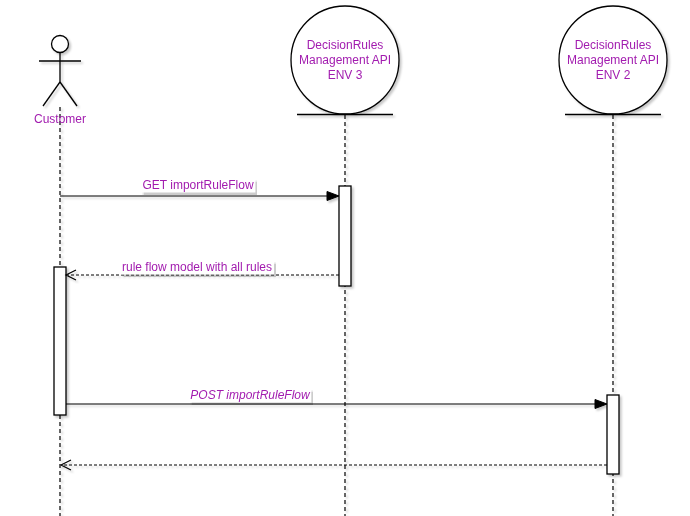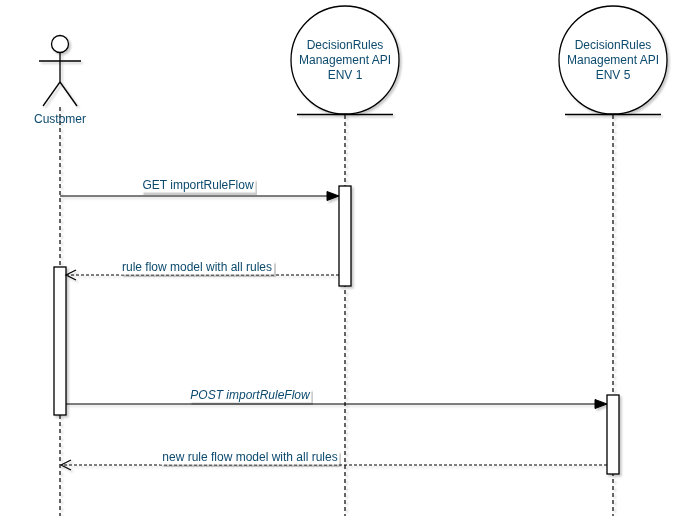--- a/index.html
+++ b/index.html
@@ -53,21 +53,21 @@
   .arrow-open {
     fill: none;
     stroke: #000000;
     stroke-width: 1.2;
   }
   .plabel {
     position: absolute;
     transform: translate(-50%, -50%);
     font-size: 12px;
     line-height: 15px;
-    color: #0c4a6e;
+    color: #a21caf;
     white-space: nowrap;
     text-align: center;
   }
   .msg-label {
     background: #ffffff;
     box-shadow: 2px 2px 1px rgba(0,0,0,0.20);
     padding: 0 2px;
   }
   .bold { font-weight: normal; }
   .italic { font-style: italic; }
@@ -117,40 +117,37 @@
     <polyline class="arrow-open" points="71,460 61,465 71,470"></polyline>
   </svg>
 
   <div class="plabel" style="left:60px; top:119px;">
     <span>Customer</span>
   </div>
 
   <div class="plabel" style="left:345px; top:60px;">
     <div>DecisionRules</div>
     <div>Management API</div>
-    <div>ENV 1</div>
+    <div>ENV 3</div>
   </div>
 
   <div class="plabel" style="left:613px; top:60px;">
     <div>DecisionRules</div>
     <div>Management API</div>
-    <div>ENV 5</div>
+    <div>ENV 2</div>
   </div>
 
   <div class="plabel msg-label" style="left:198px; top:185px;">
     <span class="bold">GET</span>
     <span>importRuleFlow</span>
   </div>
 
   <div class="plabel msg-label italic" style="left:250px; top:395px;">
     <span class="bold">POST</span>
     <span>importRuleFlow</span>
   </div>
 
   <div class="plabel msg-label" style="left:197px; top:267px;">
     <span>rule flow model with all rules</span>
   </div>
 
-  <div class="plabel msg-label" style="left:250px; top:457px;">
-    <span>new rule flow model with all rules</span>
-  </div>
 
 </div>
 
 </body></html>

